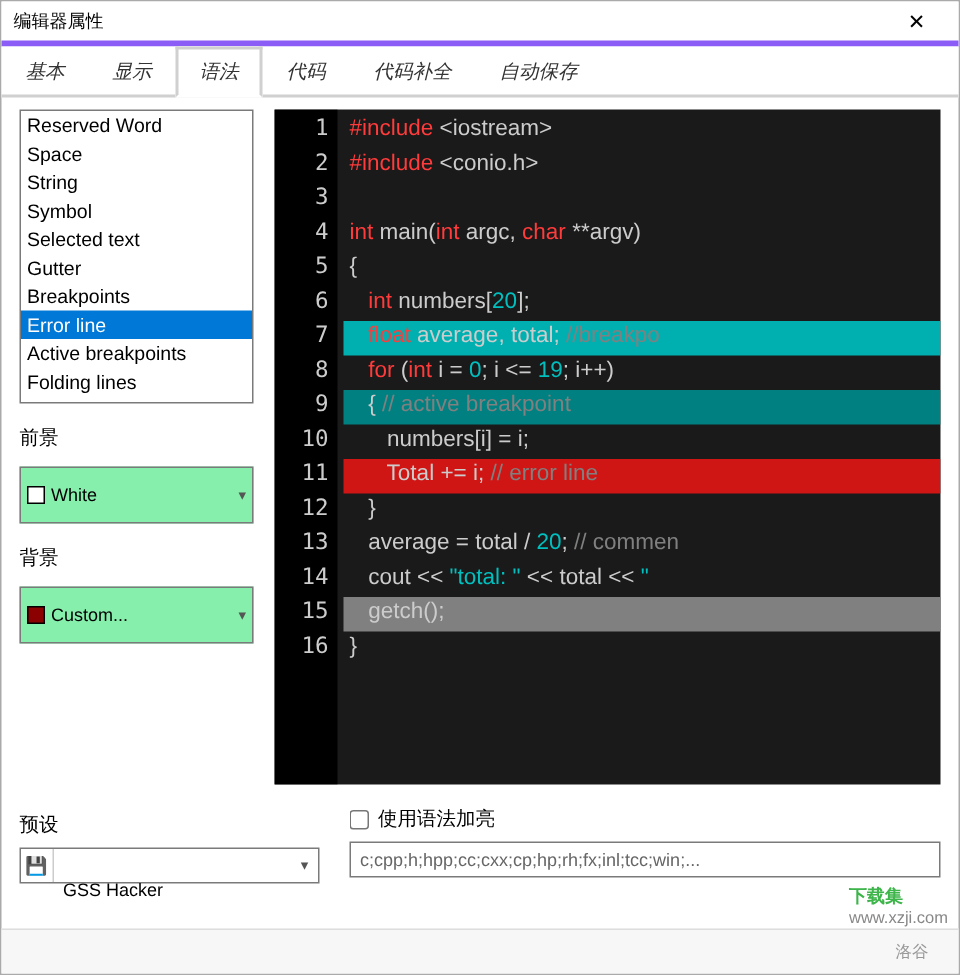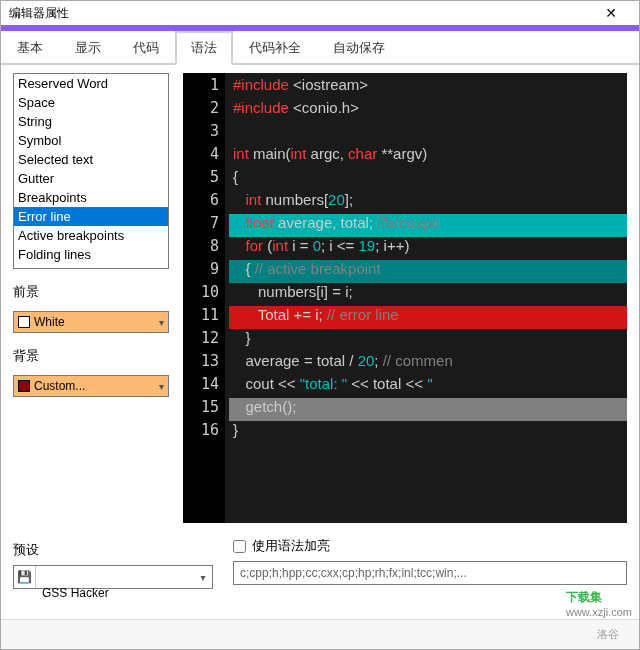--- a/index.html
+++ b/index.html
@@ -1,31 +1,31 @@
 <!DOCTYPE html>
 <html><head>
 <meta charset="utf-8">
 <style>
 * { box-sizing: border-box; margin: 0; padding: 0; font-family: "Microsoft YaHei", "Segoe UI", Tahoma, sans-serif; }
 body { background: #f0f0f0; width: 640px; height: 650px; overflow: hidden; font-size: 12px; }
 .window { width: 640px; height: 650px; background: #fff; border: 1px solid #aaa; display: flex; flex-direction: column; }
-.titlebar { height: 30px; display: flex; align-items: center; padding: 0 8px; background: #fff; border-bottom: 6px solid #8b5cf6; }
+.titlebar { height: 30px; display: flex; align-items: center; padding: 0 8px; background: #fff; border-bottom: 4px solid #8b5cf6; }
 .titlebar .title { flex: 1; font-size: 12px; }
 .titlebar .close { width: 40px; text-align: center; font-size: 14px; cursor: default; }
 .tabs { display: flex; border-bottom: 2px solid #d0d0d0; background: #fff; }
-.tab { padding: 6px 14px; font-size: 13px; color: #333; cursor: default; border: 2px solid transparent; border-bottom: none; margin-bottom: -2px; }
+.tab { padding: 6px 14px; font-size: 13px; color: #333; cursor: default; border: 2px solid transparent; border-bottom: none; margin-bottom: -2px; font-style: italic; }
 .tab.active { border-color: #d0d0d0; border-bottom: 2px solid #fff; background: #fff; }
 .content { flex: 1; display: flex; flex-direction: column; padding: 8px 12px 0 12px; overflow: hidden; }
 .upper { display: flex; gap: 14px; height: 450px; }
 .left { width: 156px; display: flex; flex-direction: column; gap: 10px; }
 .listbox { border: 1px solid #7a7a7a; height: 196px; overflow: auto; background: #fff; }
 .listbox .item { padding: 2px 4px; font-size: 13px; color: #000; cursor: default; }
 .listbox .item.selected { background: #0078d7; color: #fff; }
 .label { font-size: 13px; color: #000; margin-top: 4px; }
-.combo { display: flex; align-items: center; border: 1px solid #7a7a7a; height: 22px; background: #fdba74; padding: 0 4px; }
+.combo { display: flex; align-items: center; border: 1px solid #7a7a7a; height: 38px; background: #86efac; padding: 0 4px; }
 .swatch { width: 12px; height: 12px; border: 1px solid #000; margin-right: 4px; }
 .combo span.txt { flex: 1; font-size: 12px; }
 .combo .chev { font-size: 10px; color: #555; }
 .stylebox { border: 1px solid #ccc; padding: 8px 10px 10px; margin-top: 6px; position: relative; }
 .stylebox .boxlabel { position: absolute; top: -9px; left: 8px; background: #fff; padding: 0 4px; font-size: 12px; }
 .chkrow { display: flex; align-items: center; gap: 6px; margin: 4px 0; color: #888; font-size: 13px; }
 .chkrow input { width: 13px; height: 13px; }
 .editor { flex: 1; background: #1a1a1a; position: relative; overflow: hidden; white-space: pre; }
 .gutterbg { position: absolute; left: 0; top: 0; bottom: 0; width: 42px; background: #000; }
 .ln { position: absolute; left: 0; width: 42px; text-align: right; padding-right: 6px; color: #ccc; font: 15px Consolas, monospace; }
@@ -58,22 +58,22 @@
 
 <div class="window">
   <div class="titlebar">
     <div class="title">编辑器属性</div>
     <div class="close">✕</div>
   </div>
 
   <div class="tabs" id="tabbar">
       <div class="tab">基本</div>
       <div class="tab">显示</div>
+      <div class="tab active">语法</div>
       <div class="tab">代码</div>
-      <div class="tab active">语法</div>
       <div class="tab">代码补全</div>
       <div class="tab">自动保存</div>
     </div>
 
   <div class="content">
     <div class="upper">
       <div class="left">
         <div class="listbox" id="synlist">
             <div class="item">Reserved Word</div>
             <div class="item">Space</div>

